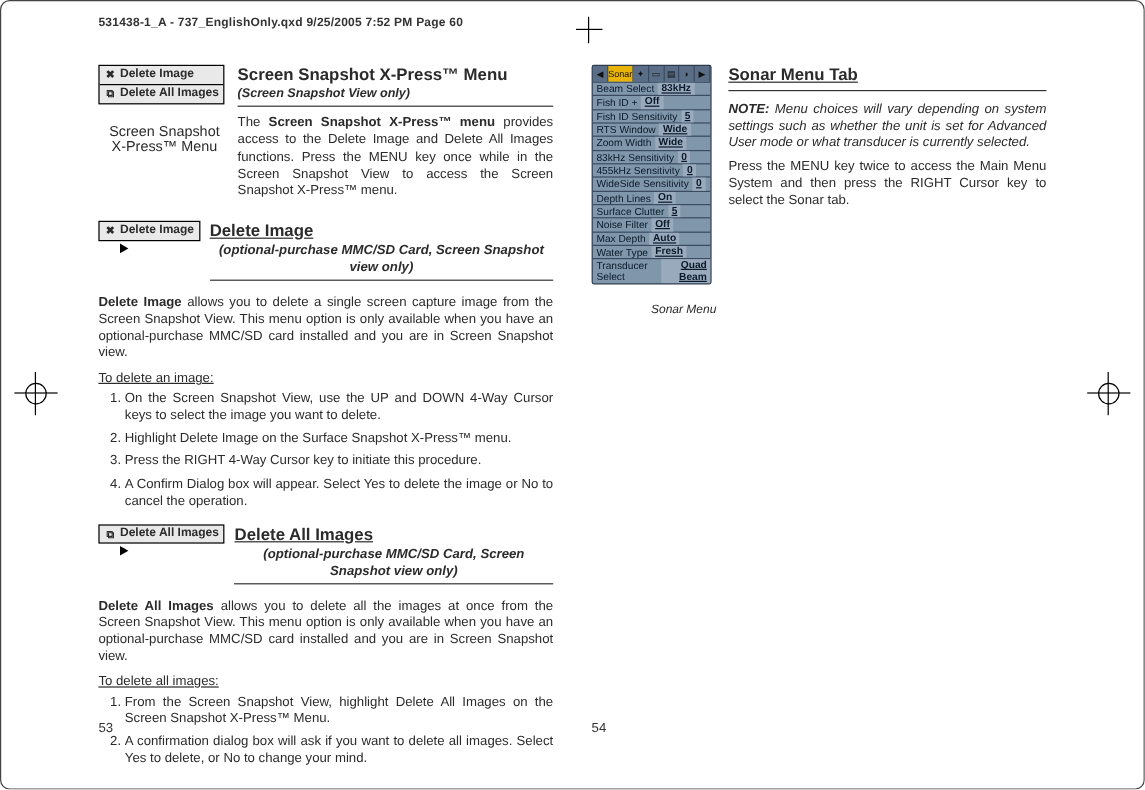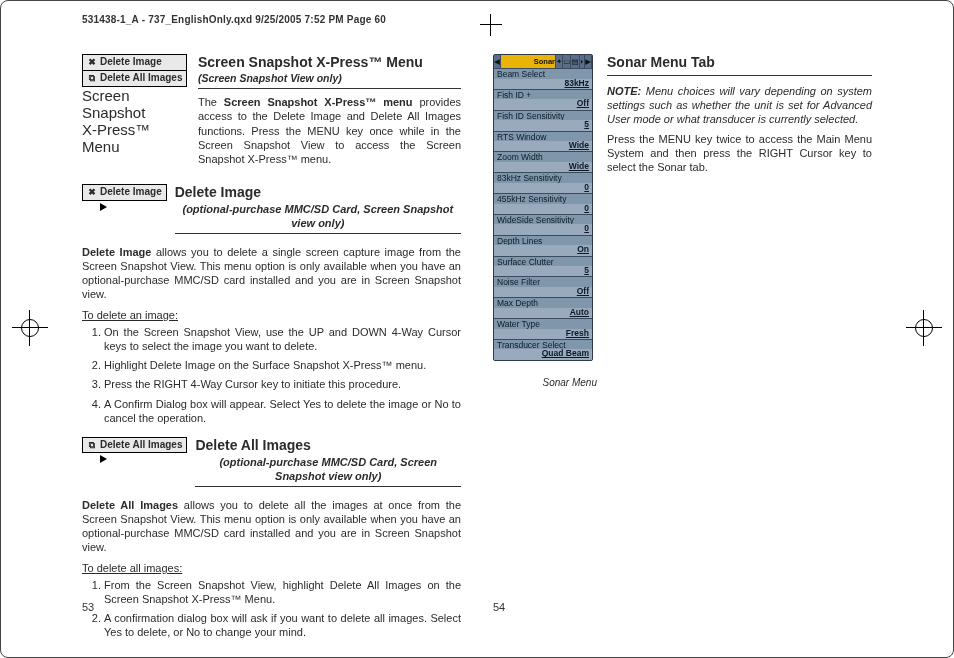--- a/index.html
+++ b/index.html
@@ -41,39 +41,39 @@
   .pgnum { position:absolute; bottom:0; width:100%; font-size:11px; color:#333; }
 
   
   .hdr-row { display:flex; gap:6px; }
   .mini-menu { border:1px solid #000; display:inline-block; background:#e9e9e9; }
   .mini-menu .mi { padding:1px 4px; font-size:10px; font-weight:bold; font-family:Arial, sans-serif; white-space:nowrap; display:flex; align-items:center; gap:3px; }
   .mini-menu .mi + .mi { border-top:1px solid #000; }
   .mi .ic { width:10px; height:10px; font-size:9px; line-height:10px; display:inline-flex; align-items:center; justify-content:center; }
   .hdr-txt h2 { font-size:14px; font-weight:800; }
   .hdr-txt .sub { font-style:italic; font-weight:700; font-size:10.5px; }
-  .caption { font-size:15px; text-align:left; margin-top:0; line-height:1.15; }
+  .caption { font-size:12px; text-align:center; margin-top:16px; line-height:1.15; }
 
   .body-para { text-align:justify; margin-top:6px; }
-  .sect-title { font-size:14px; font-weight:800; }
+  .sect-title { font-size:14px; font-weight:800;text-decoration:underline; }
   .sect-row { display:flex; gap:8px; align-items:flex-start; }
   .sect-row .mini-wrap { display:flex; flex-direction:column; align-items:flex-start; }
   .tri-right { width:0; height:0; border-top:4px solid transparent; border-bottom:4px solid transparent; border-left:7px solid #000; margin:2px 0 2px 18px; }
 
   .subhead { font-size:11px; text-decoration:underline; margin-top:7px; margin-bottom:3px; }
   ol.steps { list-style:decimal; padding-left:22px; }
   ol.steps li { margin-bottom:5px; text-align:justify; }
 
   
   .sonar-row { display:flex; gap:10px; align-items:flex-start; }
   .sonar-menu { width:100px; border:1px solid #2e3a4c; border-radius:2px; overflow:hidden; font-family:Arial,sans-serif; font-size:8.5px; background:#74899e; }
   .sonar-menu .tabs { display:flex; height:13px; background:#5a6f87; }
   .sonar-menu .tabs span { flex:1; border-right:1px solid #3a4b60; display:flex; align-items:center; justify-content:center; font-size:7.5px; color:#111; }
-  .sonar-menu .tabs span.active { background:#eab308; font-weight:bold;padding-left:33px; }
-  .sm-row { display:flex; flex-direction:column; border-top:1px solid #3a4b60; background:#8096ab; }
+  .sonar-menu .tabs span.active { background:#eab308; font-weight:normal; }
+  .sm-row { display:flex; flex-direction:row; border-top:1px solid #3a4b60; background:#8096ab; }
   .sm-row .lbl { color:#0a1a2a; padding:1px 3px 0 3px; line-height:1; }
   .sm-row .val { text-align:right; color:#0a1a2a; padding:0 3px 1px 3px; font-weight:bold; text-decoration:underline; background:#9aaabd; line-height:1.1; }
   .sonar-caption { text-align:right; font-size:10px; margin-top:16px;font-style:italic; }
 
   .strong { font-weight:700;text-align:center; }
   .ital { font-style:italic; }
   .note { font-style:italic; }
 </style>
 </head>
 <body>

